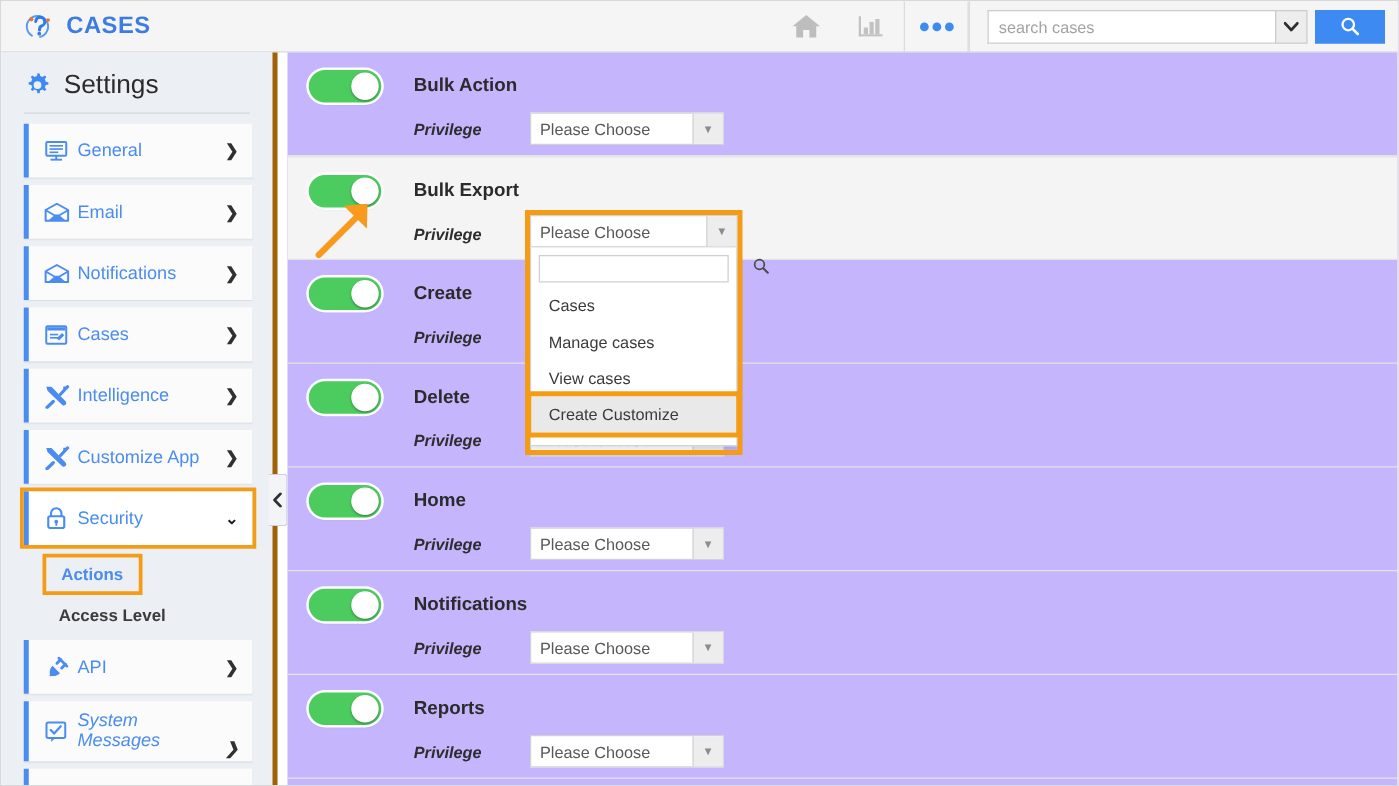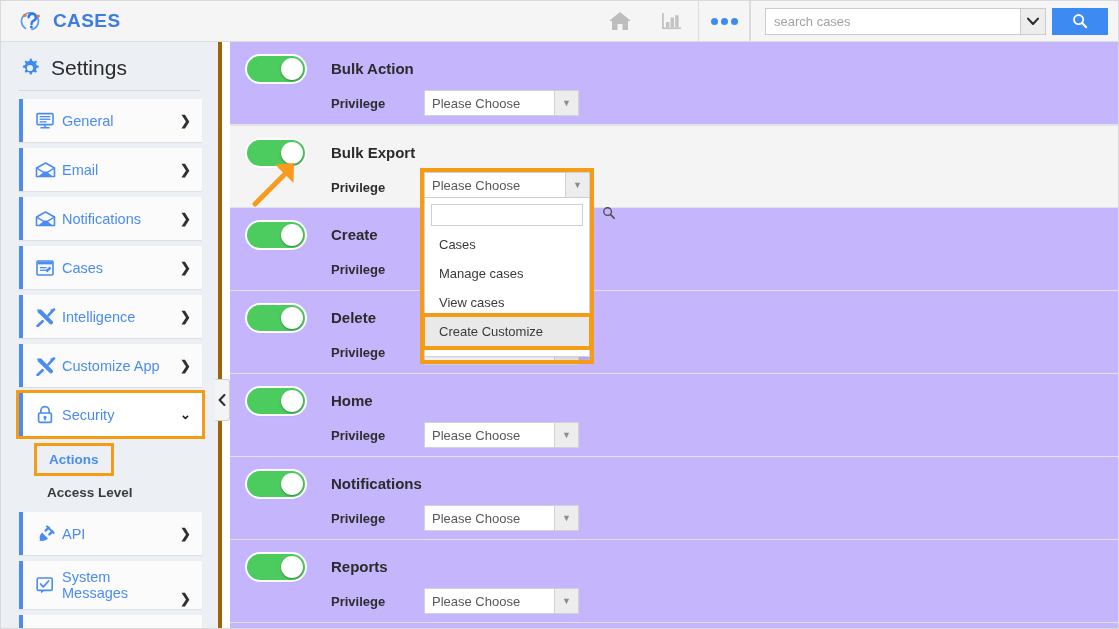--- a/index.html
+++ b/index.html
@@ -27,21 +27,21 @@
     width:52px; height:41px; display:flex; align-items:center; justify-content:center;
     cursor:pointer;
   }
   .icon-btn.sep{ border-left:1px solid #dcdcdc; border-right:1px solid #dcdcdc; height:41px;}
   .dots{ display:flex; gap:3px; }
   .dots i{ width:7px;height:7px;border-radius:50%;background:#3d8bf2; display:block;}
   .search-zone{ display:flex; align-items:center; padding:0 12px 0 14px; height:41px;
      border-left:1px solid #dcdcdc; }
   .search-box{ display:flex; height:27px; }
   .search-input{
-    width:255px; height:27px; border:1px solid #cccccc; border-right:none;
+    width:230px; height:27px; border:1px solid #cccccc; border-right:none;
     padding:0 8px; font-size:13px; color:#555; background:#fff; outline:none;
     font-family:"Liberation Sans", sans-serif;
   }
   .search-input::placeholder{ color:#a3a3a3; }
   .search-caret{
     width:26px;height:27px;border:1px solid #cccccc;background:#ededed;
     display:flex;align-items:center;justify-content:center;cursor:pointer;
   }
   .search-btn{
     width:56px;height:27px;background:#3d8bf2;margin-left:6px;border:none;
@@ -112,21 +112,21 @@
   .toggle .knob{
     position:absolute; right:2px; top:2px; width:22px;height:22px;border-radius:50%;
     background:#ffffff; box-shadow:0 1px 2px rgba(0,0,0,.35);
   }
   .perm-name{
     position:absolute; left:101px; top:18px;
     font-size:15px; font-weight:bold; color:#2b2b2b;
   }
   .priv-label{
     position:absolute; left:101px; top:54px;
-    font-size:13px; font-weight:bold; color:#2d2d2d;
+    font-size:13px; font-weight:bold; color:#2d2d2d;font-style:italic;
   }
   .sel{
     position:absolute; left:194px; top:48px;
     width:155px; height:26px; border:1px solid #d2d2d2; background:#fff;
     display:flex; align-items:center; cursor:pointer;
   }
   .sel .val{ flex:1; padding-left:7px; font-size:13px; color:#585858; }
   .sel .arrow{
     width:24px; height:24px; background:#ededed; border-left:1px solid #d2d2d2;
     display:flex;align-items:center;justify-content:center; color:#8c8c8c; font-size:9px;
@@ -350,21 +350,21 @@
         <svg width="21" height="18" viewBox="0 0 21 18">
           <path d="M3 14.6 c3.6 2.2 7.6 1.4 10 -1 l-6 -6 c-2.4 2.4 -3.2 6.4 -1 9 z" fill="#4a8cf0"></path>
           <path d="M13.6 2.6 L10.6 5.6 M17.4 6.4 L14.4 9.4" stroke="#4a8cf0" stroke-width="2.4" stroke-linecap="round"></path>
           <path d="M12 1.4 L18.6 8" stroke="#4a8cf0" stroke-width="2" stroke-linecap="round"></path>
         </svg>
       </span>
       <span class="nav-label">API</span>
       <span class="nav-chev">❯</span>
     </div>
 
-    <div class="nav-item two-line" style="height:48px;">
+    <div class="nav-item two-line" style="height:48px;font-style:italic;">
       <span class="nav-ico">
         <svg width="20" height="19" viewBox="0 0 20 19">
           <rect x="2.2" y="2" width="15" height="12.4" rx="1.4" fill="none" stroke="#4a8cf0" stroke-width="1.6"></rect>
           <path d="M5.6 8 L8.3 10.8 L13.6 5" fill="none" stroke="#4a8cf0" stroke-width="1.8" stroke-linecap="round" stroke-linejoin="round"></path>
           <path d="M6 14.2 L6 17.6 L9.4 14.2 Z" fill="#4a8cf0"></path>
         </svg>
       </span>
       <span class="nav-label">System Messages</span>
       <span class="nav-chev">❯</span>
     </div>

